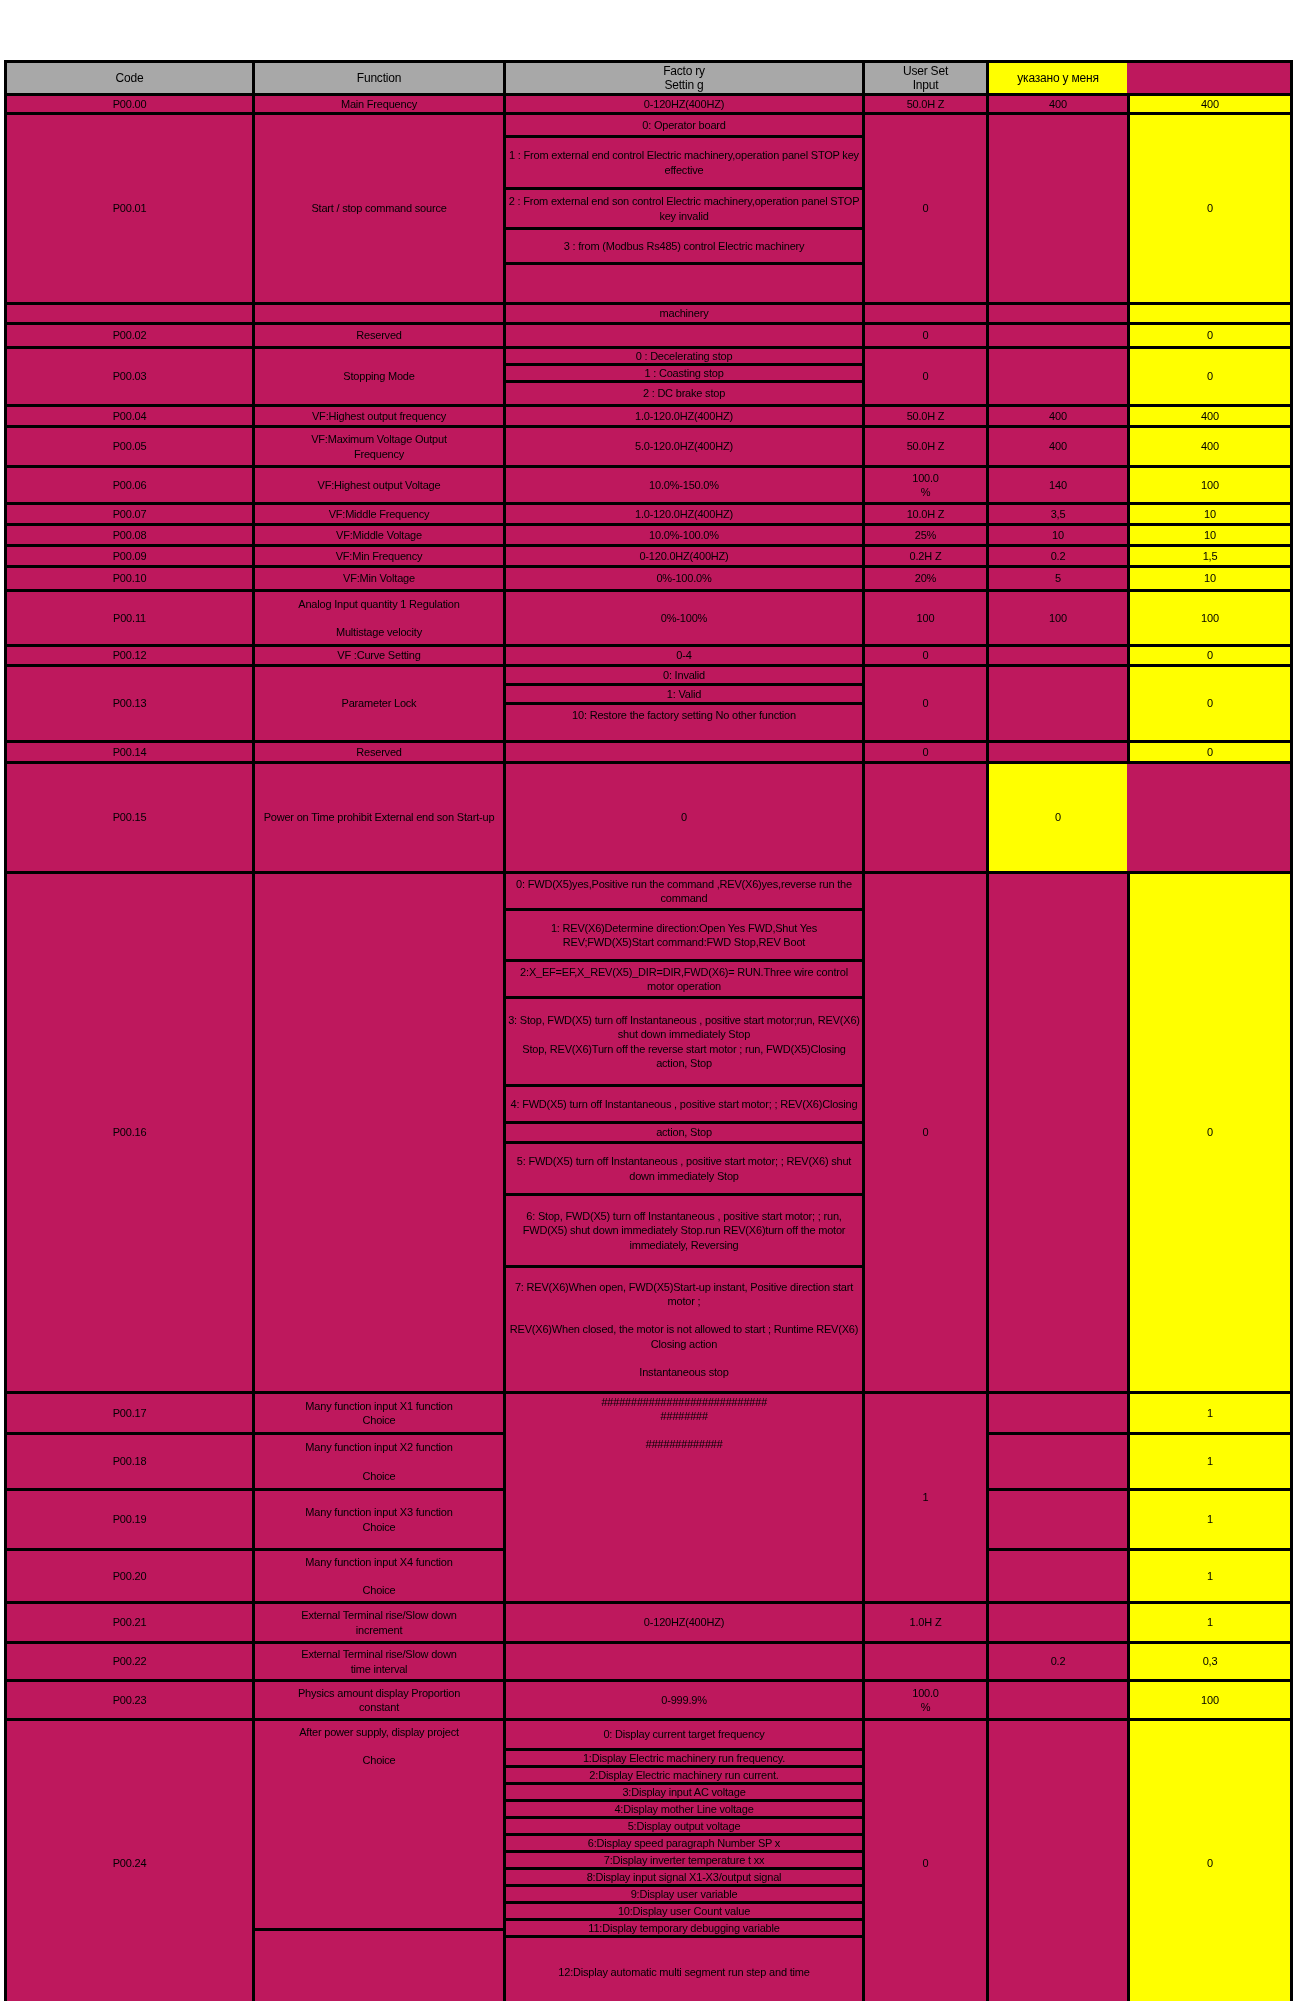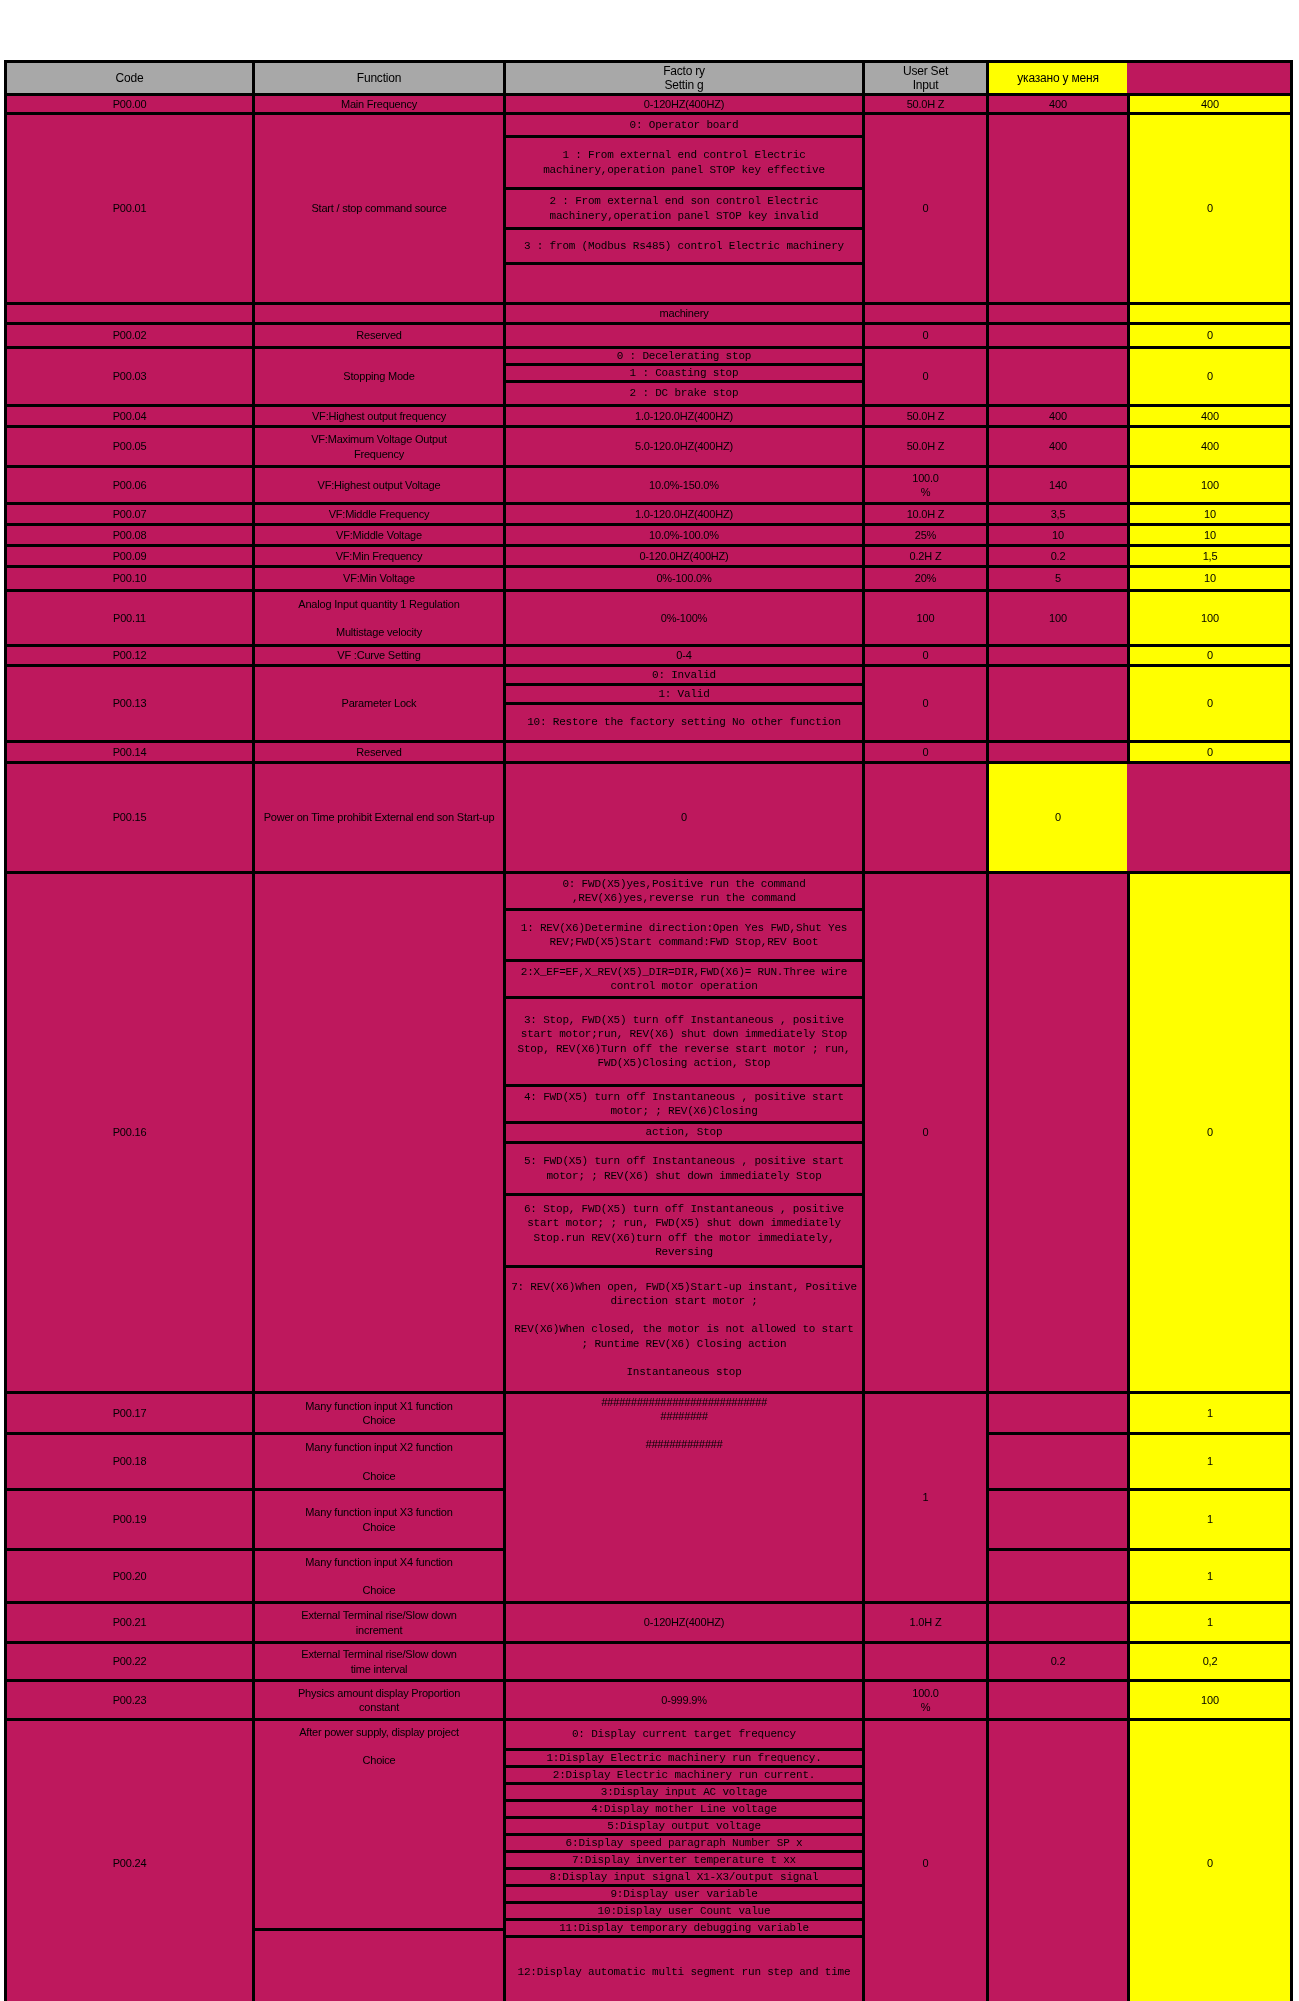--- a/index.html
+++ b/index.html
@@ -25,29 +25,29 @@
     display:flex; align-items:center; justify-content:center;
     text-align:center; font-size:11px; line-height:1.28;
     letter-spacing:-0.2px; white-space:pre-line; overflow:hidden;
     padding:0 2px;
   }
   .c0 { border-left:none; }
   .my { background:#ffff00; }
   .hdr .cl { background:#a8a8a8; font-size:12px; line-height:1.2; }
   .hdr .my { background:#ffff00; }
   
-  .rngcol { flex-direction:column; align-items:stretch; justify-content:flex-start; padding:0;font-family:Liberation Mono, monospace; }
+  .rngcol { flex-direction:column; align-items:stretch; justify-content:flex-start; padding:0; }
   .rb {
     border-bottom:3px solid #000;
     display:flex; align-items:center; justify-content:center;
     text-align:center; white-space:pre-line; overflow:hidden;
     flex:0 0 auto; padding:0 2px;
   }
   .rb.last { border-bottom:none; flex:1 1 auto; }
-  .rb.top, .cl.top { align-items:flex-start; padding-top:10px; }
+  .rb.top, .cl.top { align-items:flex-start; padding-top:3px; }
   .hash { font-style:italic; align-items:flex-start; padding-top:1px; }
   .bt { border-top:3px solid #000; }
   .ftop { align-items:flex-start; padding-top:4px; }
 </style>
 </head>
 <body>
 
 <div class="tbl">
 
   <div class="rg hdr first" style="height:30px">
@@ -296,21 +296,21 @@
     <div class="cl my">1</div>
   </div>
 
   <div class="rg" style="height:38px">
     <div class="cl c0">P00.22</div>
     <div class="cl">External Terminal rise/Slow down
 time interval</div>
     <div class="cl"></div>
     <div class="cl"></div>
     <div class="cl">0.2</div>
-    <div class="cl my">0,2</div>
+    <div class="cl my">0,3</div>
   </div>
 
   <div class="rg" style="height:39px">
     <div class="cl c0">P00.23</div>
     <div class="cl">Physics amount display Proportion
 constant</div>
     <div class="cl">0-999.9%</div>
     <div class="cl">100.0
 %</div>
     <div class="cl"></div>

